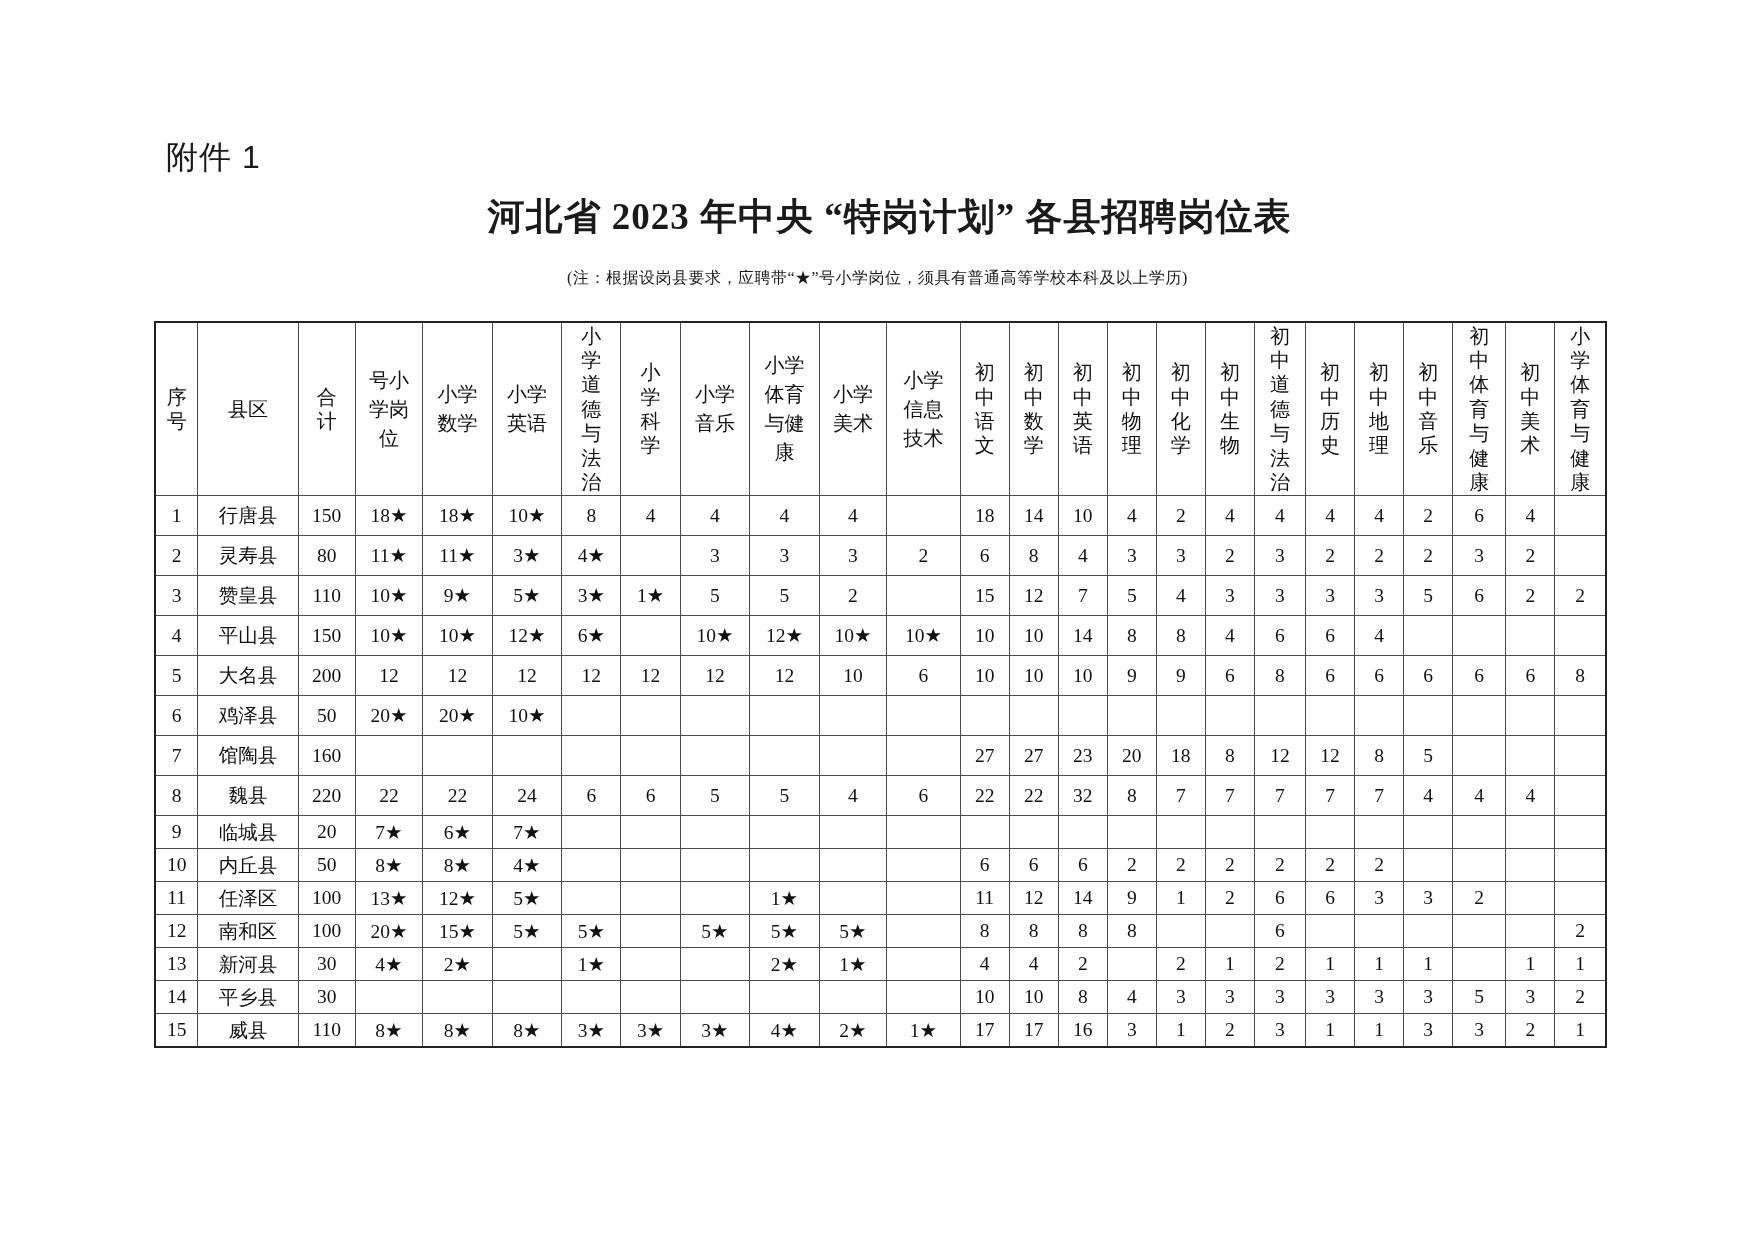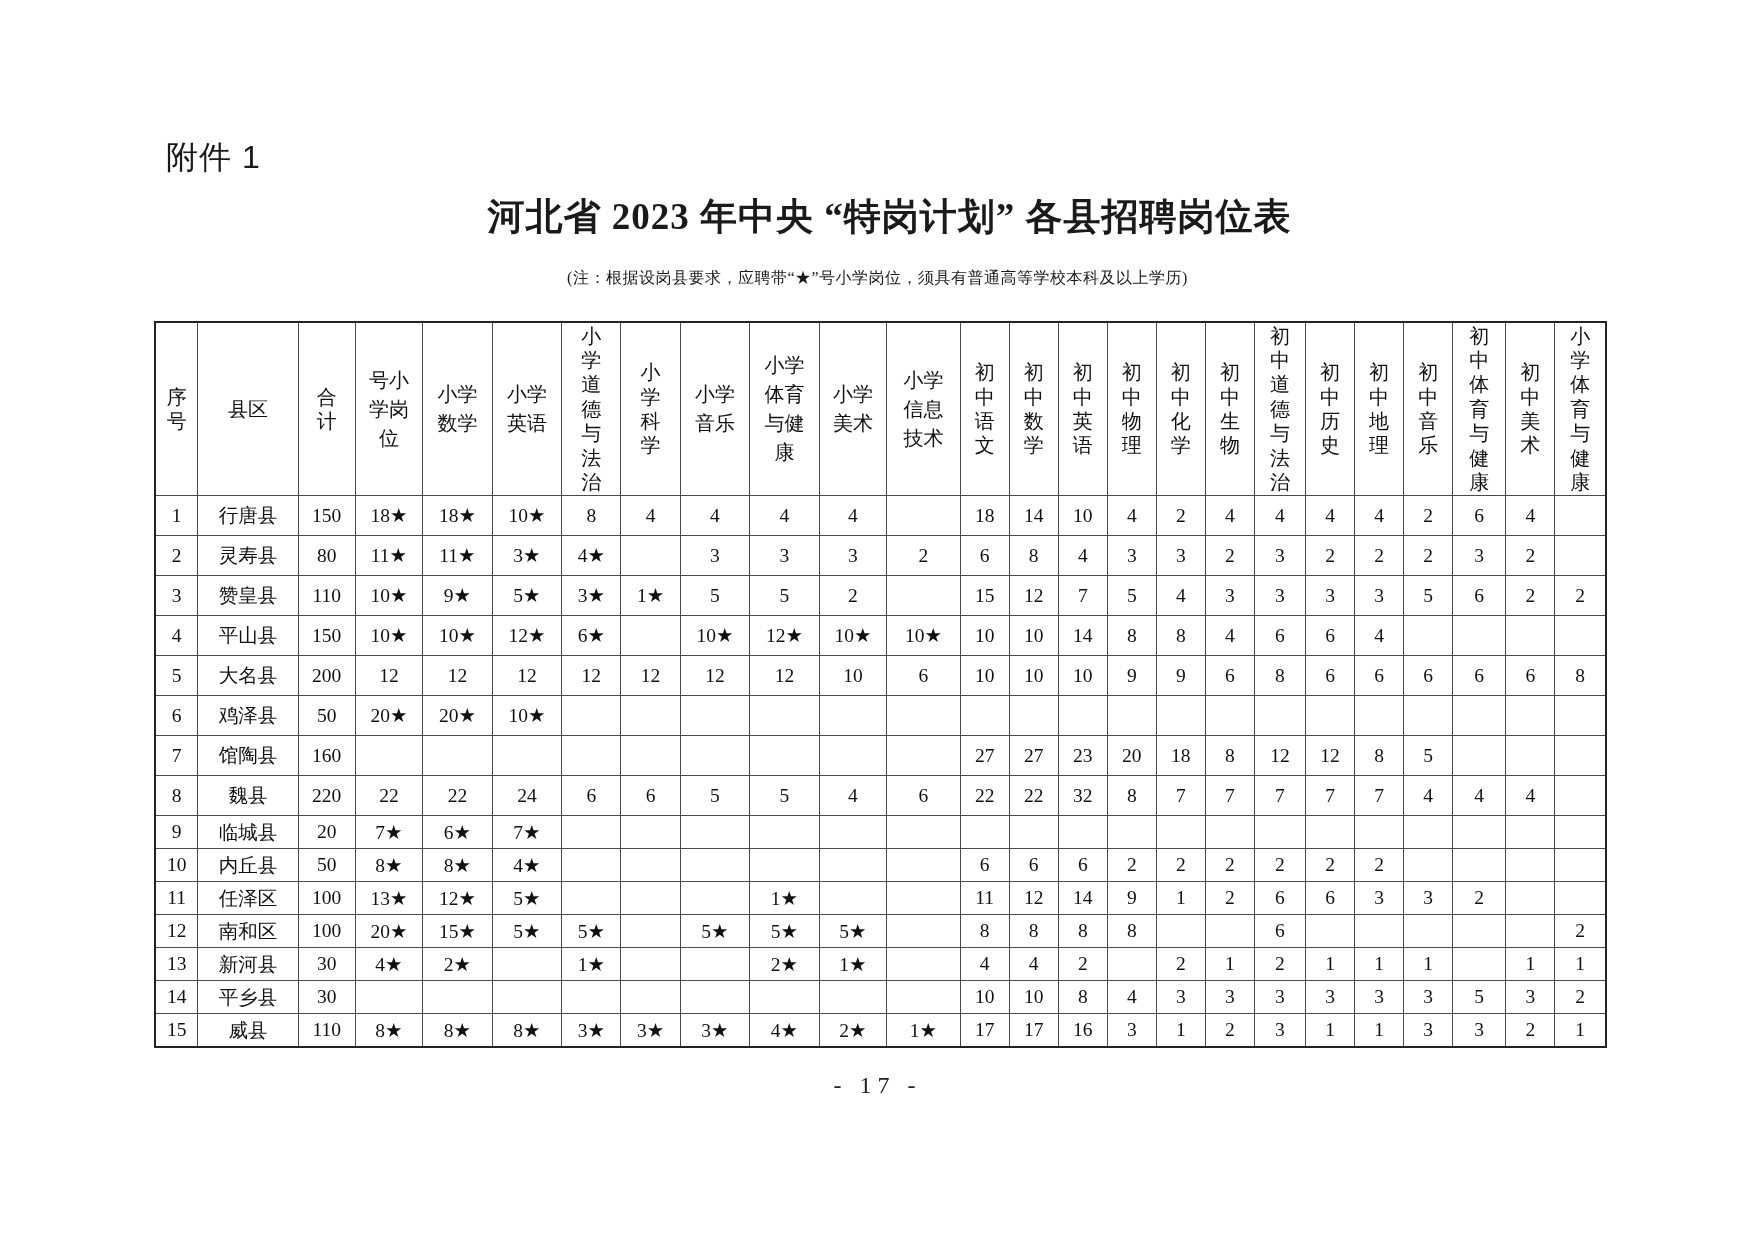--- a/index.html
+++ b/index.html
@@ -513,15 +513,14 @@
             <td>1</td>
             <td>3</td>
             <td>3</td>
             <td>2</td>
             <td>1</td>
           </tr>
         </tbody>
     </table>
   </div>
 
-  <div class="page-number">- 17 -</div>
 
 </div>
 
 </body></html>

